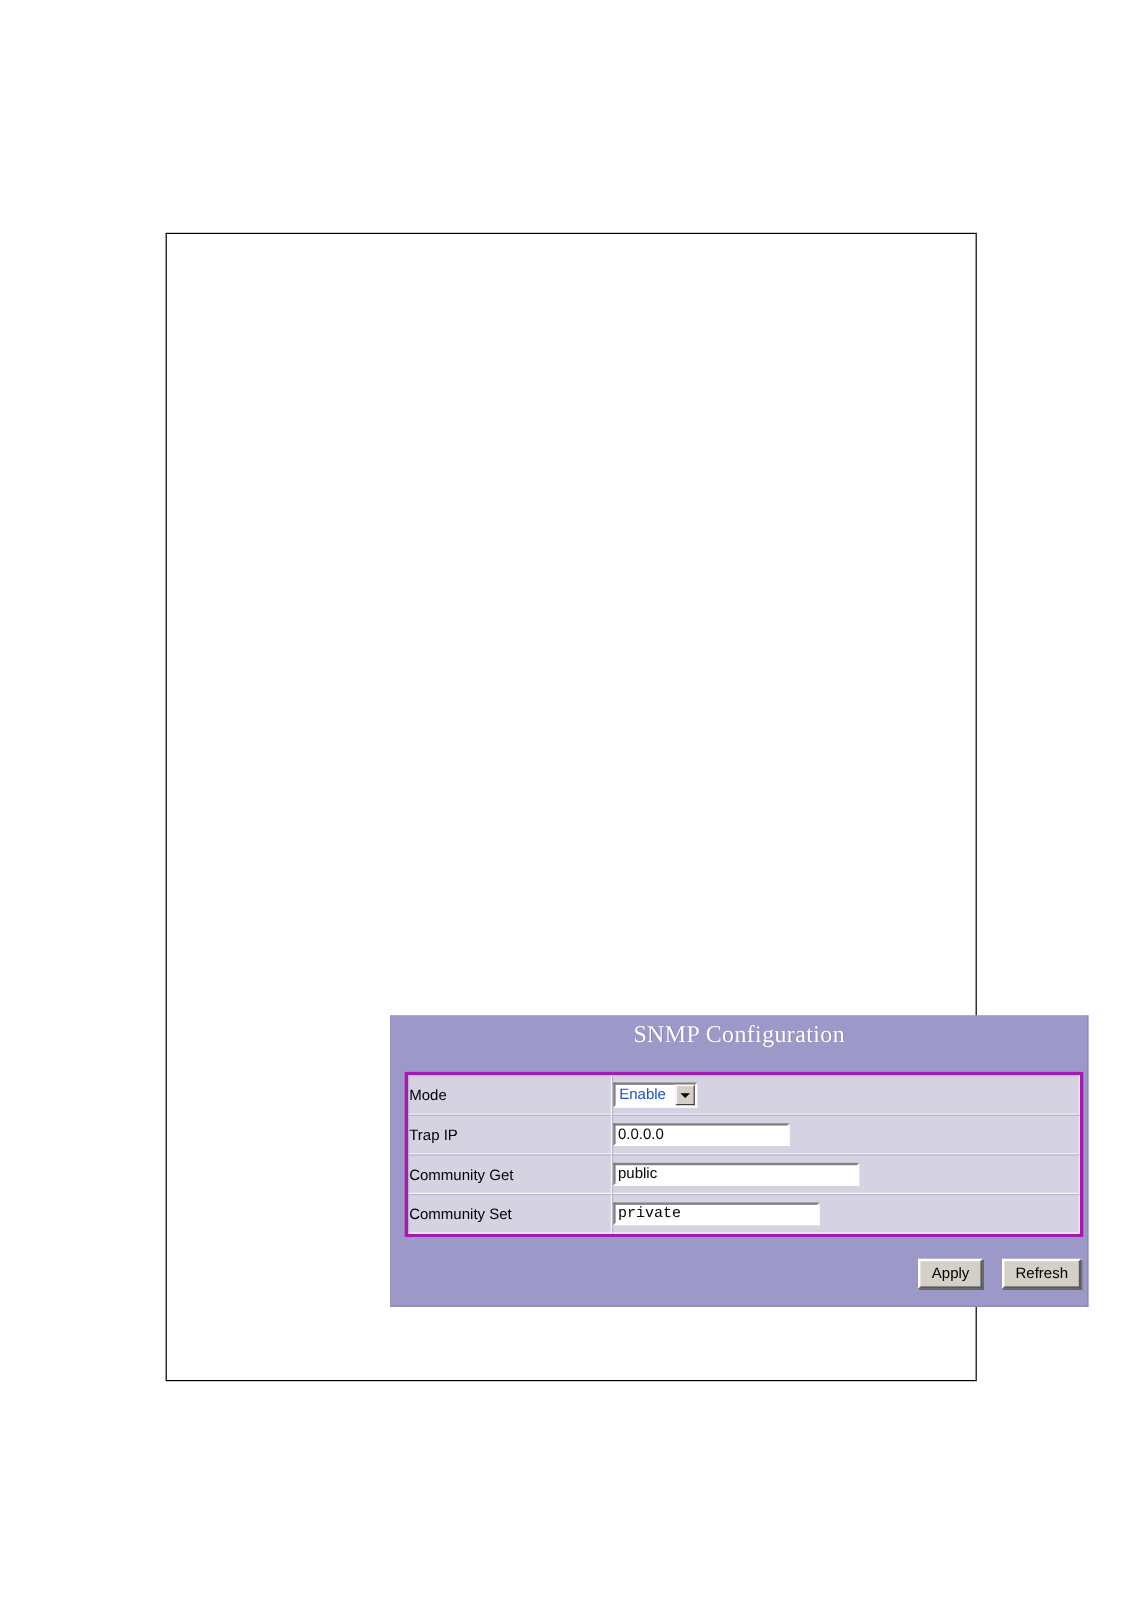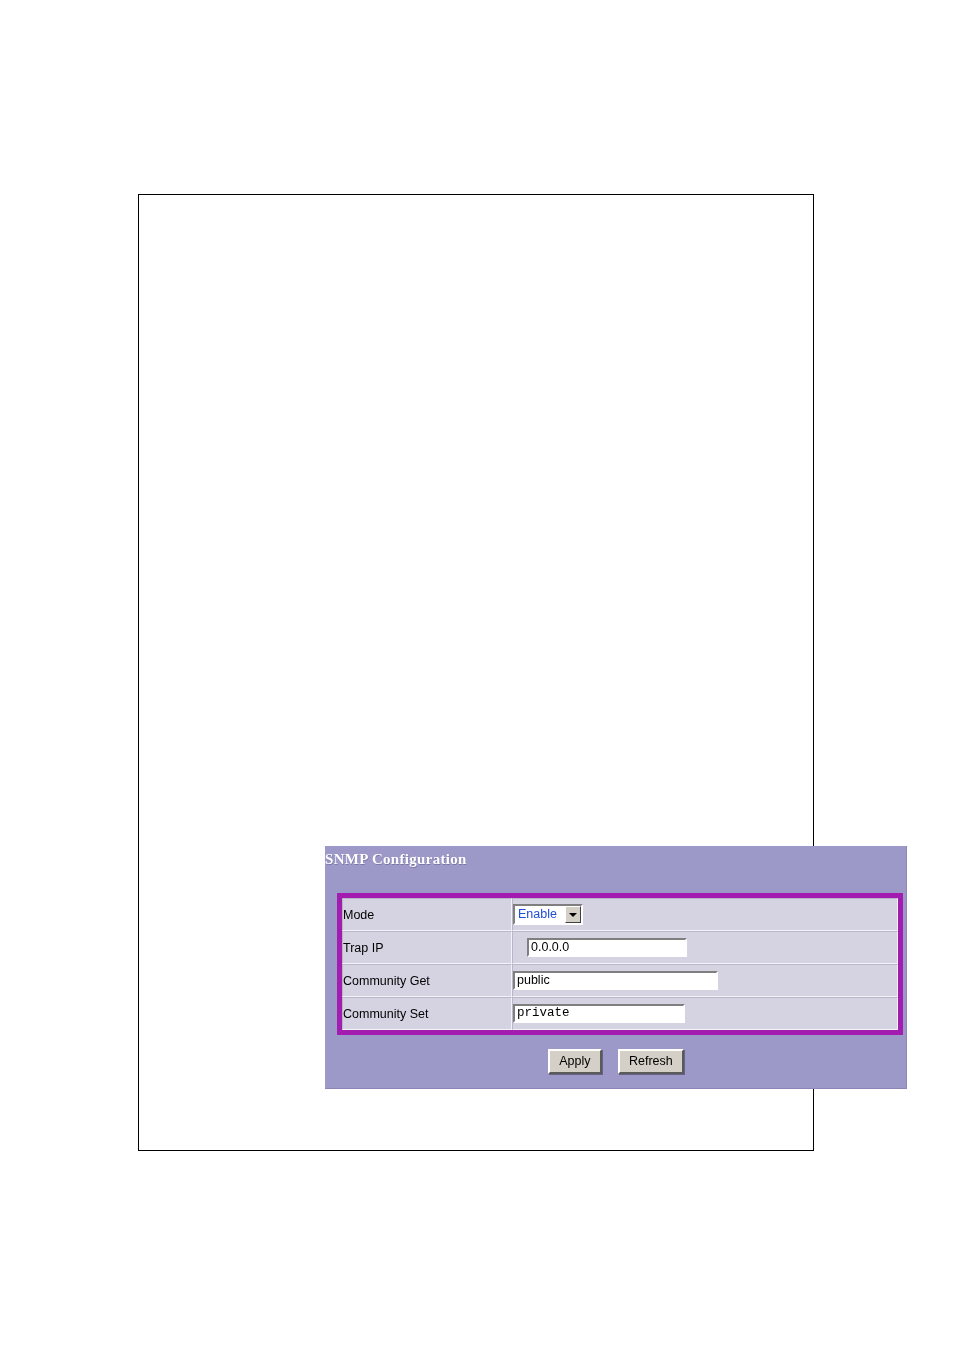--- a/index.html
+++ b/index.html
@@ -39,39 +39,38 @@
     box-sizing: border-box;
     border-right: 1px solid #8a86b8;
     border-bottom: 1px solid #8a86b8;
   }
 
   #panel-title {
     position: absolute;
     left: 0;
     top: 5px;
     width: 582px;
-    text-align: left;
+    text-align: center;
     color: #ffffff;
     font-family: "Liberation Serif", serif;
-    font-size: 15px;
+    font-size: 20px;
     letter-spacing: 0.3px;
     text-shadow: 0.5px 0.5px 0 rgba(80,76,120,0.45);
-    font-weight: bold;
   }
 
   
   #config-table {
     position: absolute;
     left: 12px;
     top: 47px;
     width: 566px;
     border-collapse: separate;
     border-spacing: 0;
     background: #ffffff;
-    border: 5px solid #a21caf;
+    border: 3px solid #a21caf;
   }
   #config-table td {
     background: #d5d3e2;
     border-top: 1px solid #b8b6c8;
     border-left: 1px solid #b8b6c8;
     border-right: 1px solid #f4f3f9;
     border-bottom: 1px solid #f4f3f9;
     padding: 0;
     height: 31px;
     vertical-align: middle;
@@ -97,21 +96,21 @@
     padding: 0 2px;
     box-sizing: border-box;
     border-top: 2px solid #7f7f7f;
     border-left: 2px solid #7f7f7f;
     border-right: 2px solid #ffffff;
     border-bottom: 2px solid #ffffff;
     outline: none;
     display: inline-block;
     vertical-align: middle;
   }
-  #trap-ip-input { width: 160px; margin-left: 14px; }
+  #trap-ip-input { width: 147px; }
   #community-get-input { width: 205px; }
   #community-set-input { width: 172px; font-family: Liberation Mono, monospace; }
 
   
   .select-wrap {
     display: inline-block;
     position: relative;
     height: 21px;
     vertical-align: middle;
     background: #ffffff;
@@ -155,21 +154,21 @@
     border-right: 4px solid transparent;
     border-top: 4px solid #000000;
   }
 
   
   #button-row {
     position: absolute;
     left: 0;
     top: 203px;
     width: 582px;
-    text-align: center;
+    text-align: right;
   }
   .win-button {
     display: inline-block;
     font-family: "Liberation Sans", sans-serif;
     font-size: 12.5px;
     color: #000000;
     background: #d4d0c8;
     padding: 3px 9px 4px 9px;
     margin: 0 6px;
     border-top: 2px solid #ffffff;

